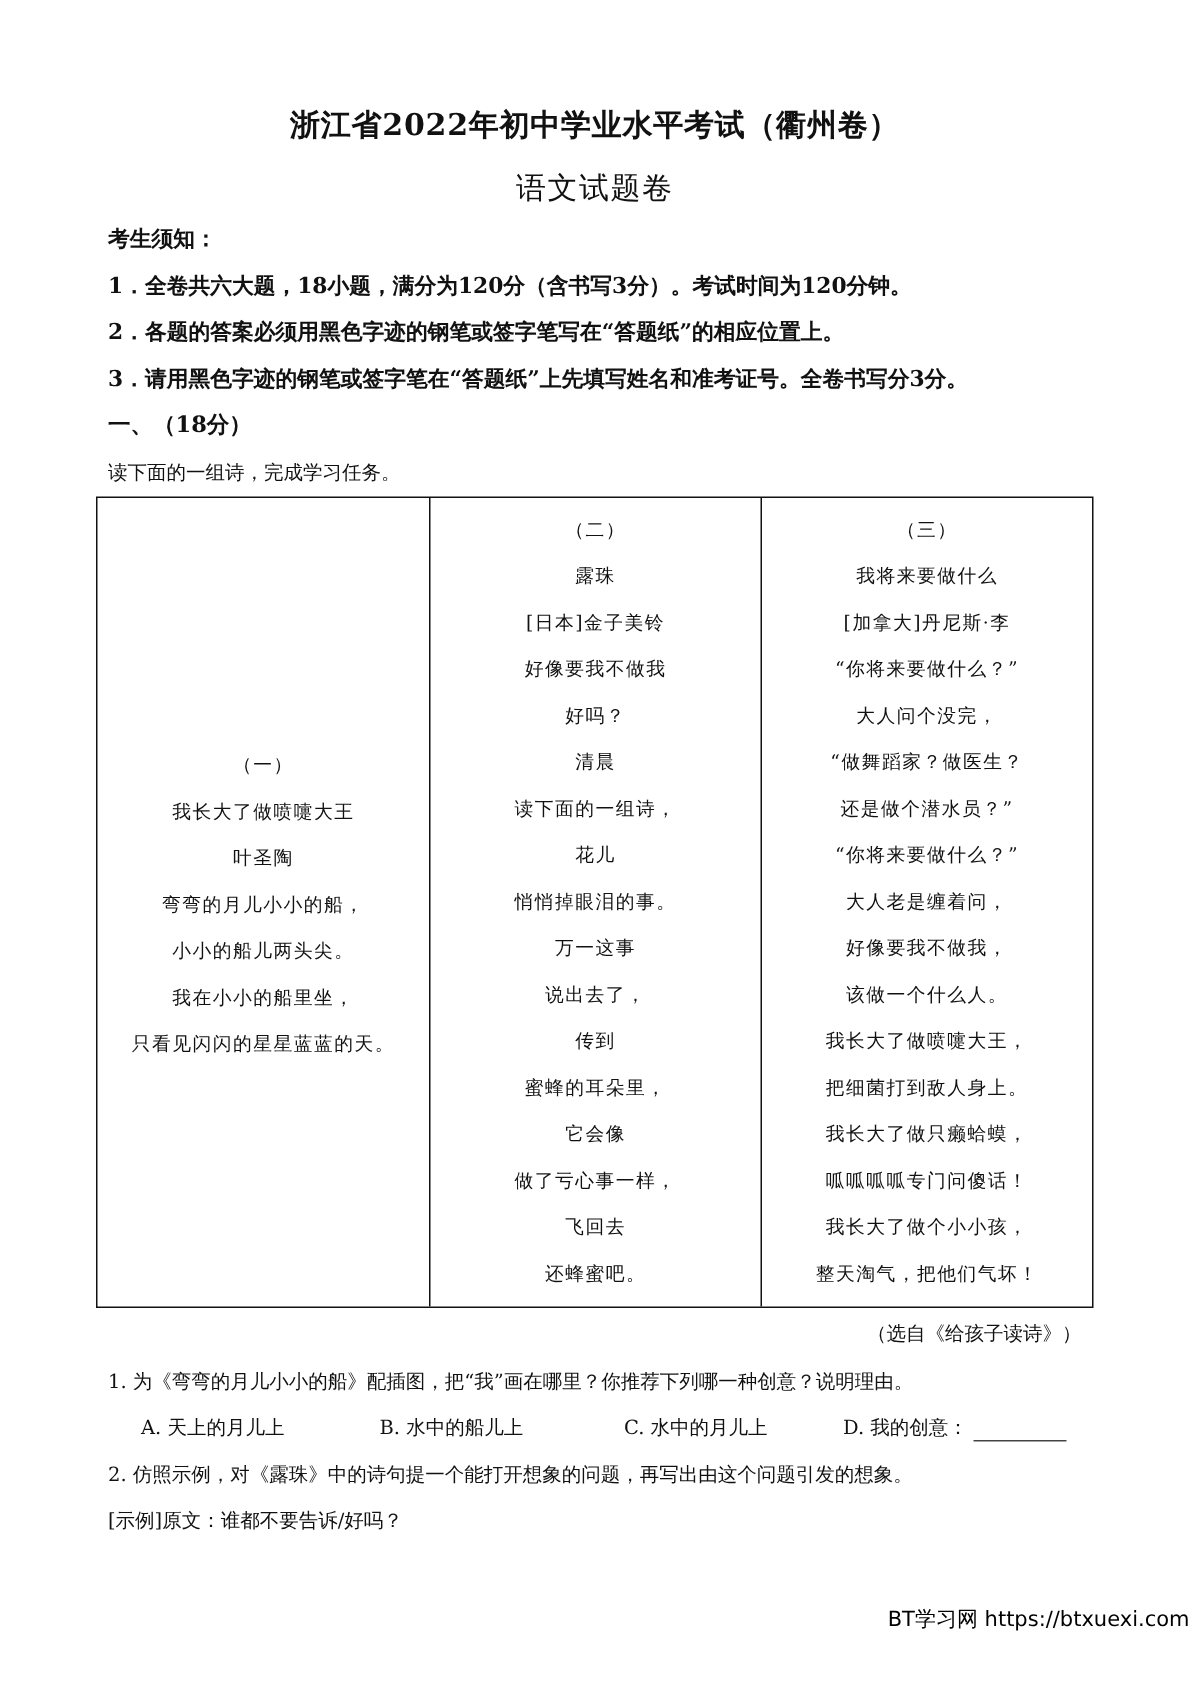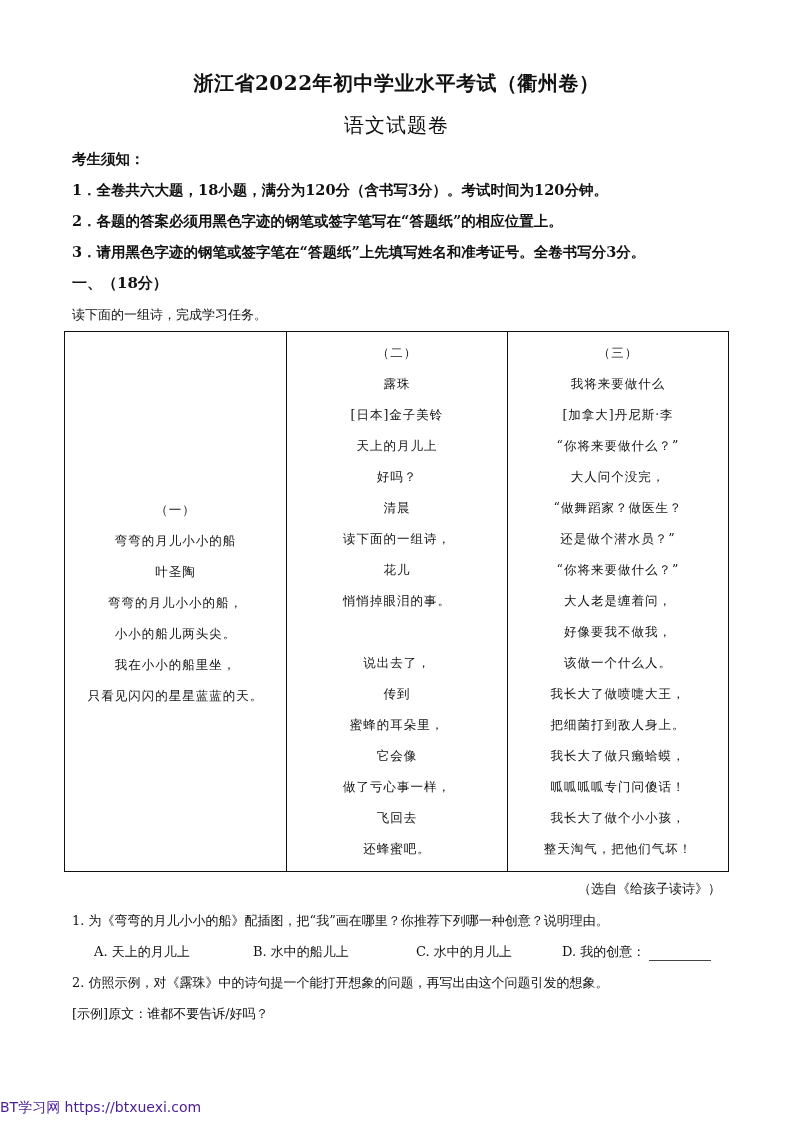--- a/index.html
+++ b/index.html
@@ -14,58 +14,59 @@
   .poem-table { left: 64px; top: 331px; width: 665px; height: 541px; border: 1.5px solid #111; box-sizing: border-box; display: flex; }
   .col { position: relative; height: 100%; box-sizing: border-box; }
   .col1 { width: 222px; border-right: 1px solid #111; }
   .col2 { width: 221px; border-right: 1px solid #111; }
   .col3 { flex: 1; }
   .line { position: absolute; left: 0; right: 0; text-align: center; font-size: 12.5px; white-space: nowrap; font-family: "DejaVu Serif", serif; letter-spacing: 1px; }
   .source { right: 72px; top: 880px; font-size: 13px; }
   .q { left: 72px; font-size: 13px; white-space: nowrap; }
   .opt { position: absolute; top: 943px; font-size: 13px; white-space: nowrap; margin-left: 22px; }
   .blank { display: inline-block; width: 62px; border-bottom: 1px solid #444; height: 12px; vertical-align: bottom; margin-left: 4px; }
-  .footer { left: 0; width: 793px; text-align: left; top: 1099px; font-size: 14px; color: #4c1d95; font-family: "DejaVu Sans", "Liberation Sans", sans-serif; }
+  .footer { left: 0; width: 793px; text-align: right; top: 1071px; font-size: 14px; color: #000000; font-family: "DejaVu Sans", "Liberation Sans", sans-serif; }
 </style>
 </head>
 <body>
 
 <div class="abs title">浙江省2022年初中学业水平考试（衢州卷）</div>
 <div class="abs subtitle">语文试题卷</div>
 
 <div class="abs notice-head">考生须知：</div>
 <div class="abs notice" style="top:181px">1．全卷共六大题，18小题，满分为120分（含书写3分）。考试时间为120分钟。</div>
 <div class="abs notice" style="top:212px">2．各题的答案必须用黑色字迹的钢笔或签字笔写在“答题纸”的相应位置上。</div>
 <div class="abs notice" style="top:243px">3．请用黑色字迹的钢笔或签字笔在“答题纸”上先填写姓名和准考证号。全卷书写分3分。</div>
 
 <div class="abs section-head">一、（18分）</div>
 <div class="abs instruction">读下面的一组诗，完成学习任务。</div>
 
 <div class="abs poem-table">
 
   <div class="col col1">
     <div class="line" style="top:170px">（一）</div>
-    <div class="line" style="top:201px">弯弯的月儿小小的船</div>
+    <div class="line" style="top:201px">我长大了做喷嚏大王</div>
     <div class="line" style="top:232px">叶圣陶</div>
     <div class="line" style="top:263px">弯弯的月儿小小的船，</div>
     <div class="line" style="top:294px">小小的船儿两头尖。</div>
     <div class="line" style="top:325px">我在小小的船里坐，</div>
     <div class="line" style="top:356px">只看见闪闪的星星蓝蓝的天。</div>
   </div>
 
   <div class="col col2">
     <div class="line" style="top:13px">（二）</div>
     <div class="line" style="top:75px">[日本]金子美铃</div>
     <div class="line" style="top:44px">露珠</div>
-    <div class="line" style="top:106px">天上的月儿上</div>
+    <div class="line" style="top:106px">好像要我不做我</div>
     <div class="line" style="top:137px">好吗？</div>
     <div class="line" style="top:168px">清晨</div>
     <div class="line" style="top:199px">读下面的一组诗，</div>
     <div class="line" style="top:230px">花儿</div>
     <div class="line" style="top:261px">悄悄掉眼泪的事。</div>
+    <div class="line" style="top:292px">万一这事</div>
     <div class="line" style="top:323px">说出去了，</div>
     <div class="line" style="top:354px">传到</div>
     <div class="line" style="top:385px">蜜蜂的耳朵里，</div>
     <div class="line" style="top:416px">它会像</div>
     <div class="line" style="top:447px">做了亏心事一样，</div>
     <div class="line" style="top:478px">飞回去</div>
     <div class="line" style="top:509px">还蜂蜜吧。</div>
   </div>
 
   <div class="col col3">

